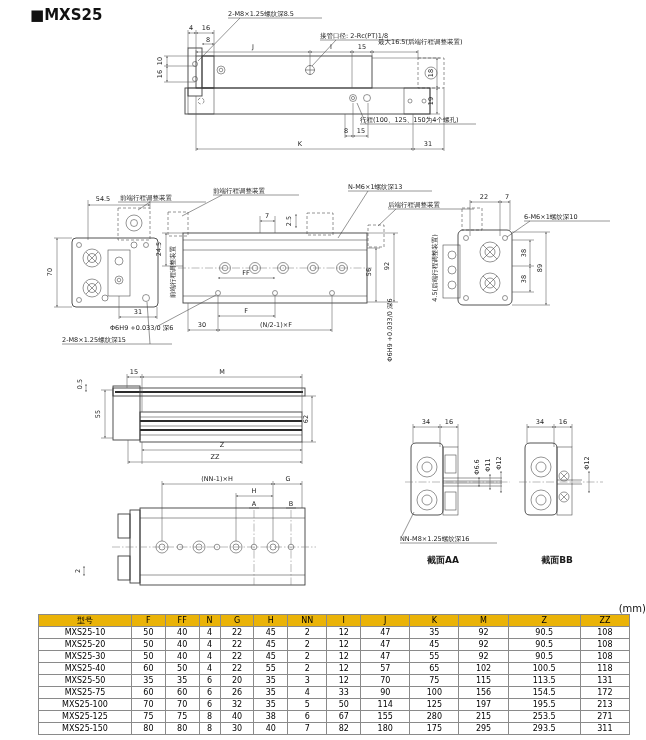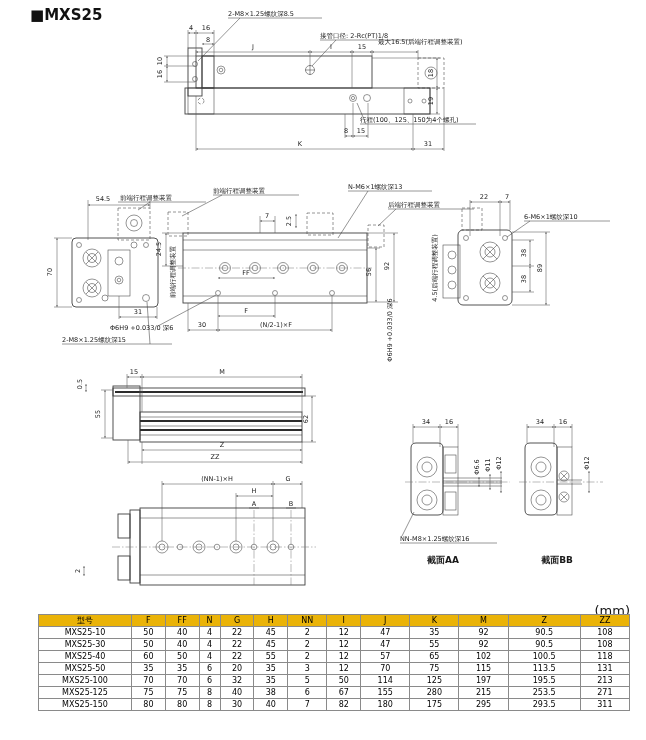--- a/index.html
+++ b/index.html
@@ -12,21 +12,21 @@
   .cap{font-size:9px;font-weight:bold;}
   .ln{fill:none;stroke:#3f3f3f;stroke-width:0.9;}
   .lt{fill:none;stroke:#3f3f3f;stroke-width:0.55;}
   .thk{fill:none;stroke:#2c2c2c;stroke-width:2;}
   .dash{stroke-dasharray:3 2;}
   .cl{fill:none;stroke:#777;stroke-width:0.5;stroke-dasharray:8 2 1.5 2;}
   .dim{stroke:#5a5a5a;stroke-width:0.55;fill:none;}
   .ar{marker-start:url(#ar);marker-end:url(#ar);}
   .u{stroke:#444;stroke-width:0.55;}
   
-  #unit{position:absolute;right:16px;top:603px;font-size:13px;color:#111;}
+  #unit{position:absolute;right:0;top:603px;font-size:10px;color:#111;}
   #spec{position:absolute;left:38px;top:614px;width:592px;border-collapse:collapse;
         font-size:8px;color:#000;}
   #spec th,#spec td{border:0.8px solid #8a8a8a;height:11px;line-height:11px;
         text-align:center;padding:0;font-weight:normal;white-space:nowrap;}
   #spec th{background:#eab308;}
   #spec tr td:first-child{width:92px;}
 </style>
 </head>
 <body>
 
@@ -455,20 +455,35 @@
           <td>45</td>
           <td>2</td>
           <td>12</td>
           <td>47</td>
           <td>35</td>
           <td>92</td>
           <td>90.5</td>
           <td>108</td>
         </tr>
         <tr>
+          <td>MXS25-20</td>
+          <td>50</td>
+          <td>40</td>
+          <td>4</td>
+          <td>22</td>
+          <td>45</td>
+          <td>2</td>
+          <td>12</td>
+          <td>47</td>
+          <td>45</td>
+          <td>92</td>
+          <td>90.5</td>
+          <td>108</td>
+        </tr>
+        <tr>
           <td>MXS25-30</td>
           <td>50</td>
           <td>40</td>
           <td>4</td>
           <td>22</td>
           <td>45</td>
           <td>2</td>
           <td>12</td>
           <td>47</td>
           <td>55</td>
@@ -500,20 +515,35 @@
           <td>35</td>
           <td>3</td>
           <td>12</td>
           <td>70</td>
           <td>75</td>
           <td>115</td>
           <td>113.5</td>
           <td>131</td>
         </tr>
         <tr>
+          <td>MXS25-75</td>
+          <td>60</td>
+          <td>60</td>
+          <td>6</td>
+          <td>26</td>
+          <td>35</td>
+          <td>4</td>
+          <td>33</td>
+          <td>90</td>
+          <td>100</td>
+          <td>156</td>
+          <td>154.5</td>
+          <td>172</td>
+        </tr>
+        <tr>
           <td>MXS25-100</td>
           <td>70</td>
           <td>70</td>
           <td>6</td>
           <td>32</td>
           <td>35</td>
           <td>5</td>
           <td>50</td>
           <td>114</td>
           <td>125</td>

